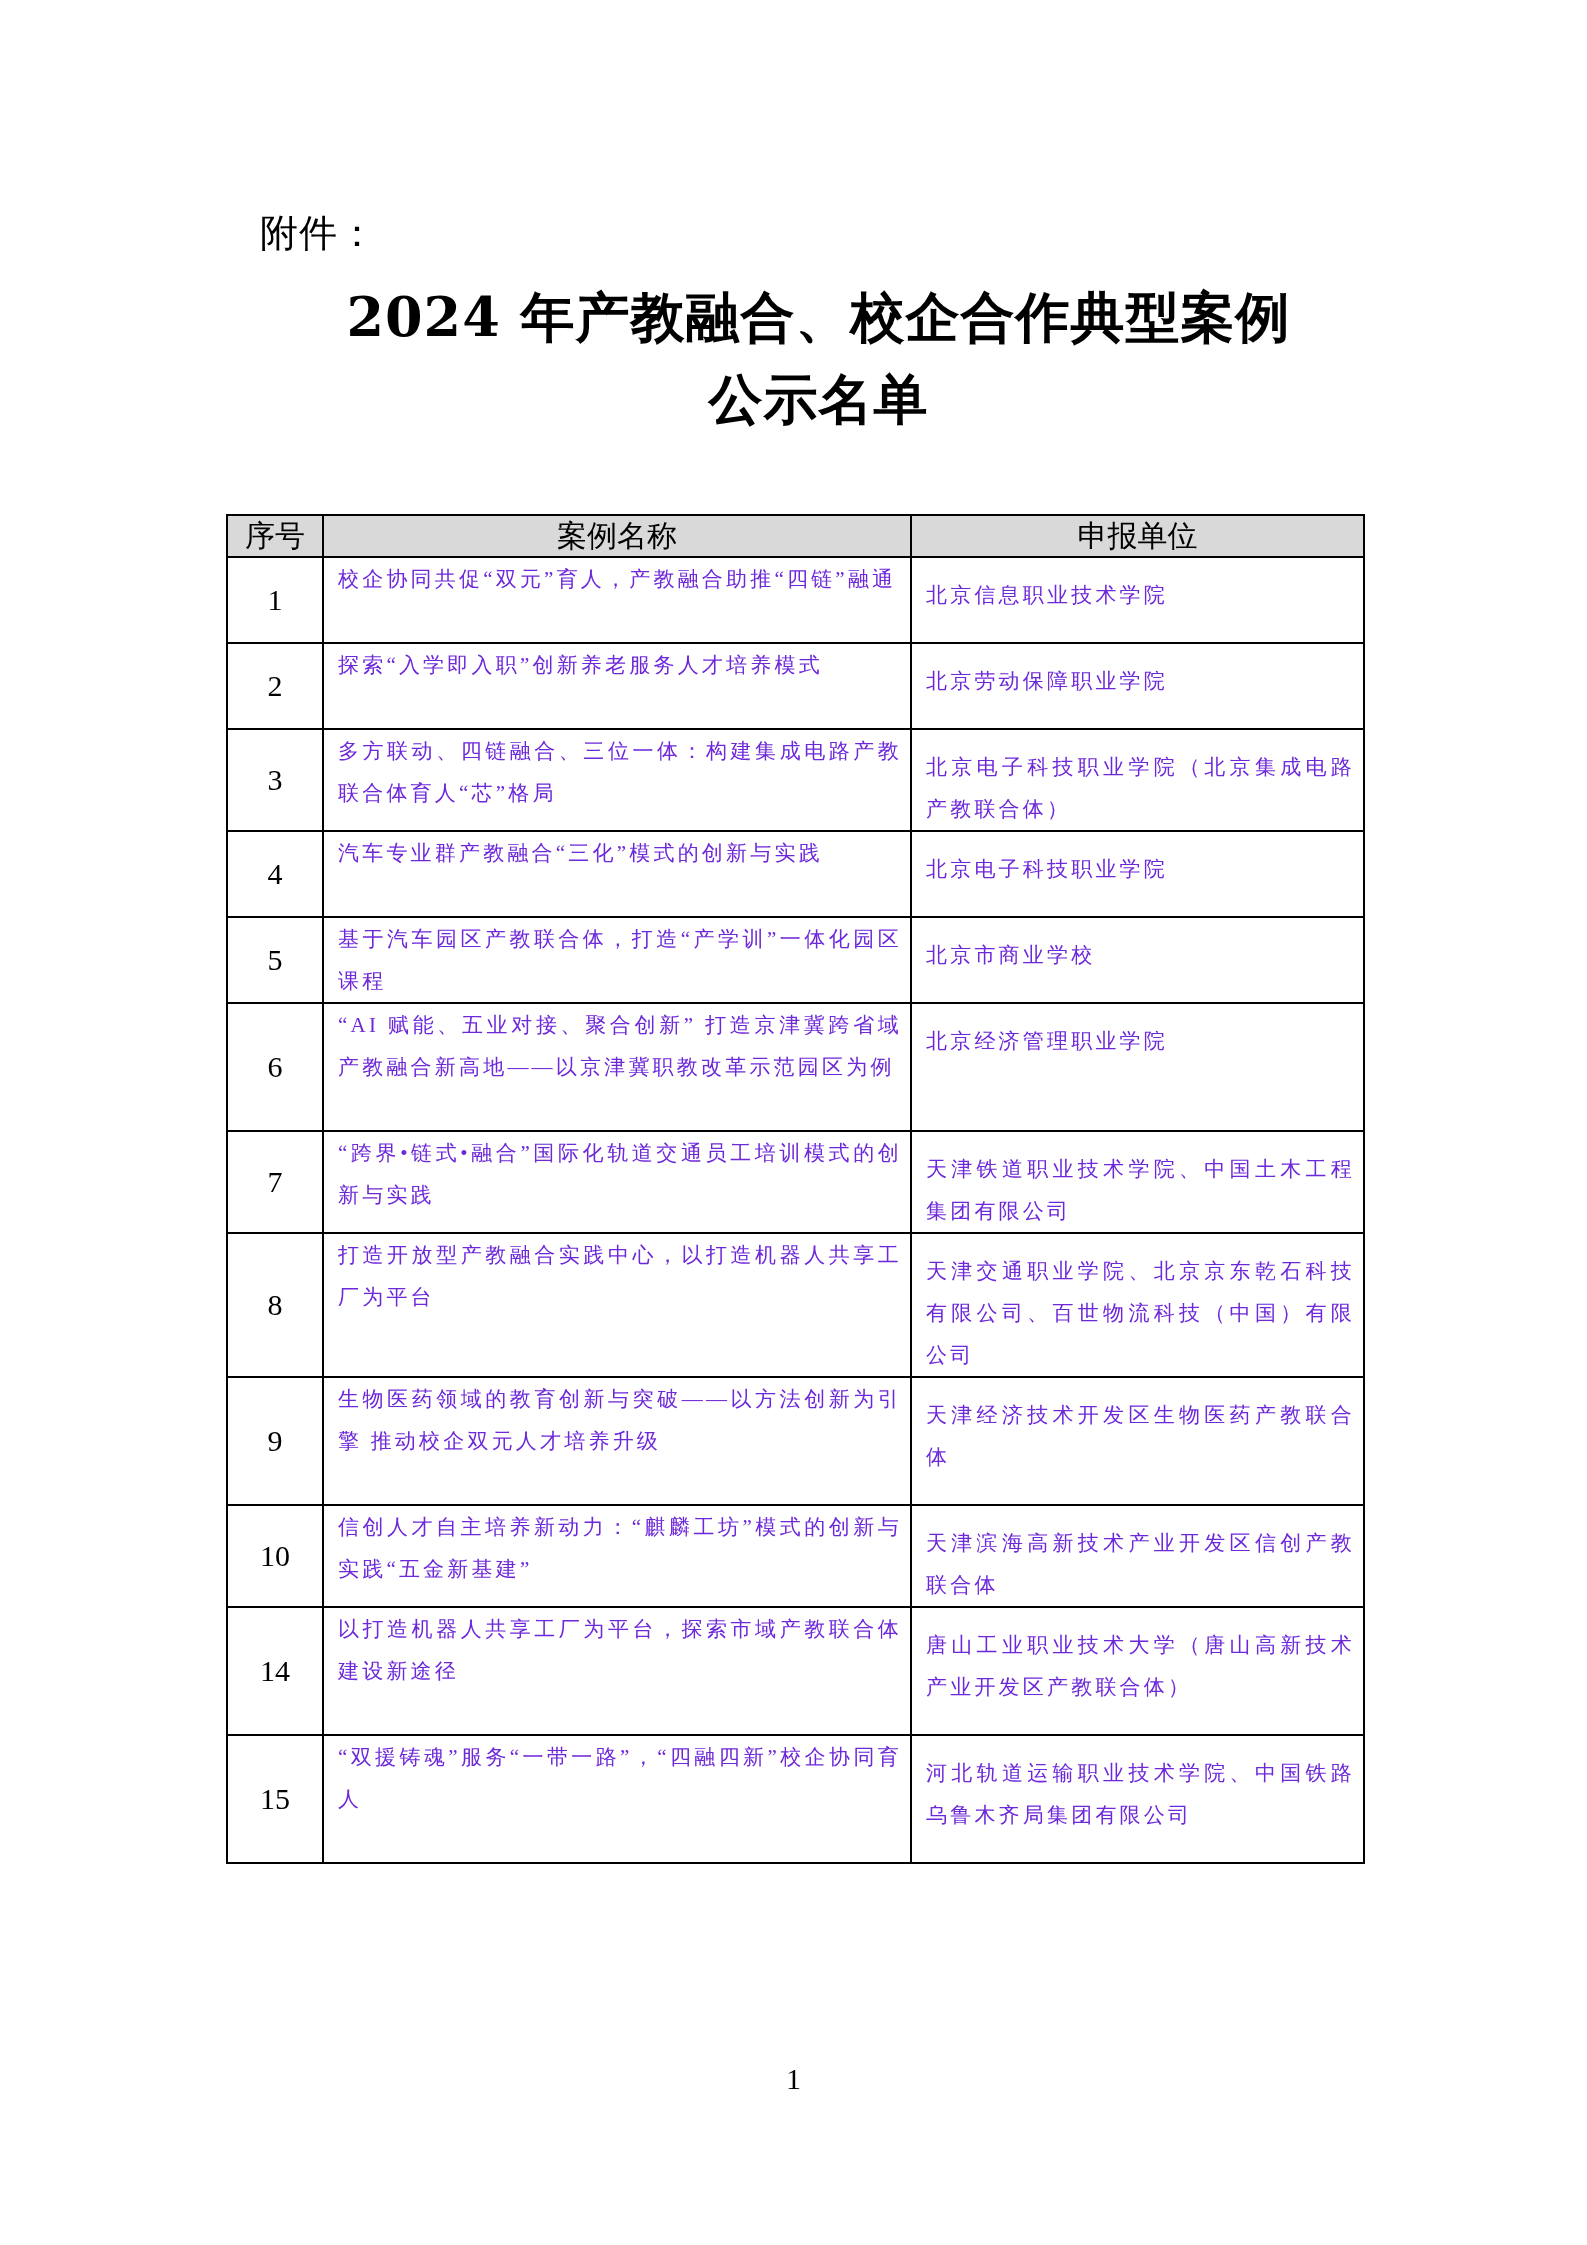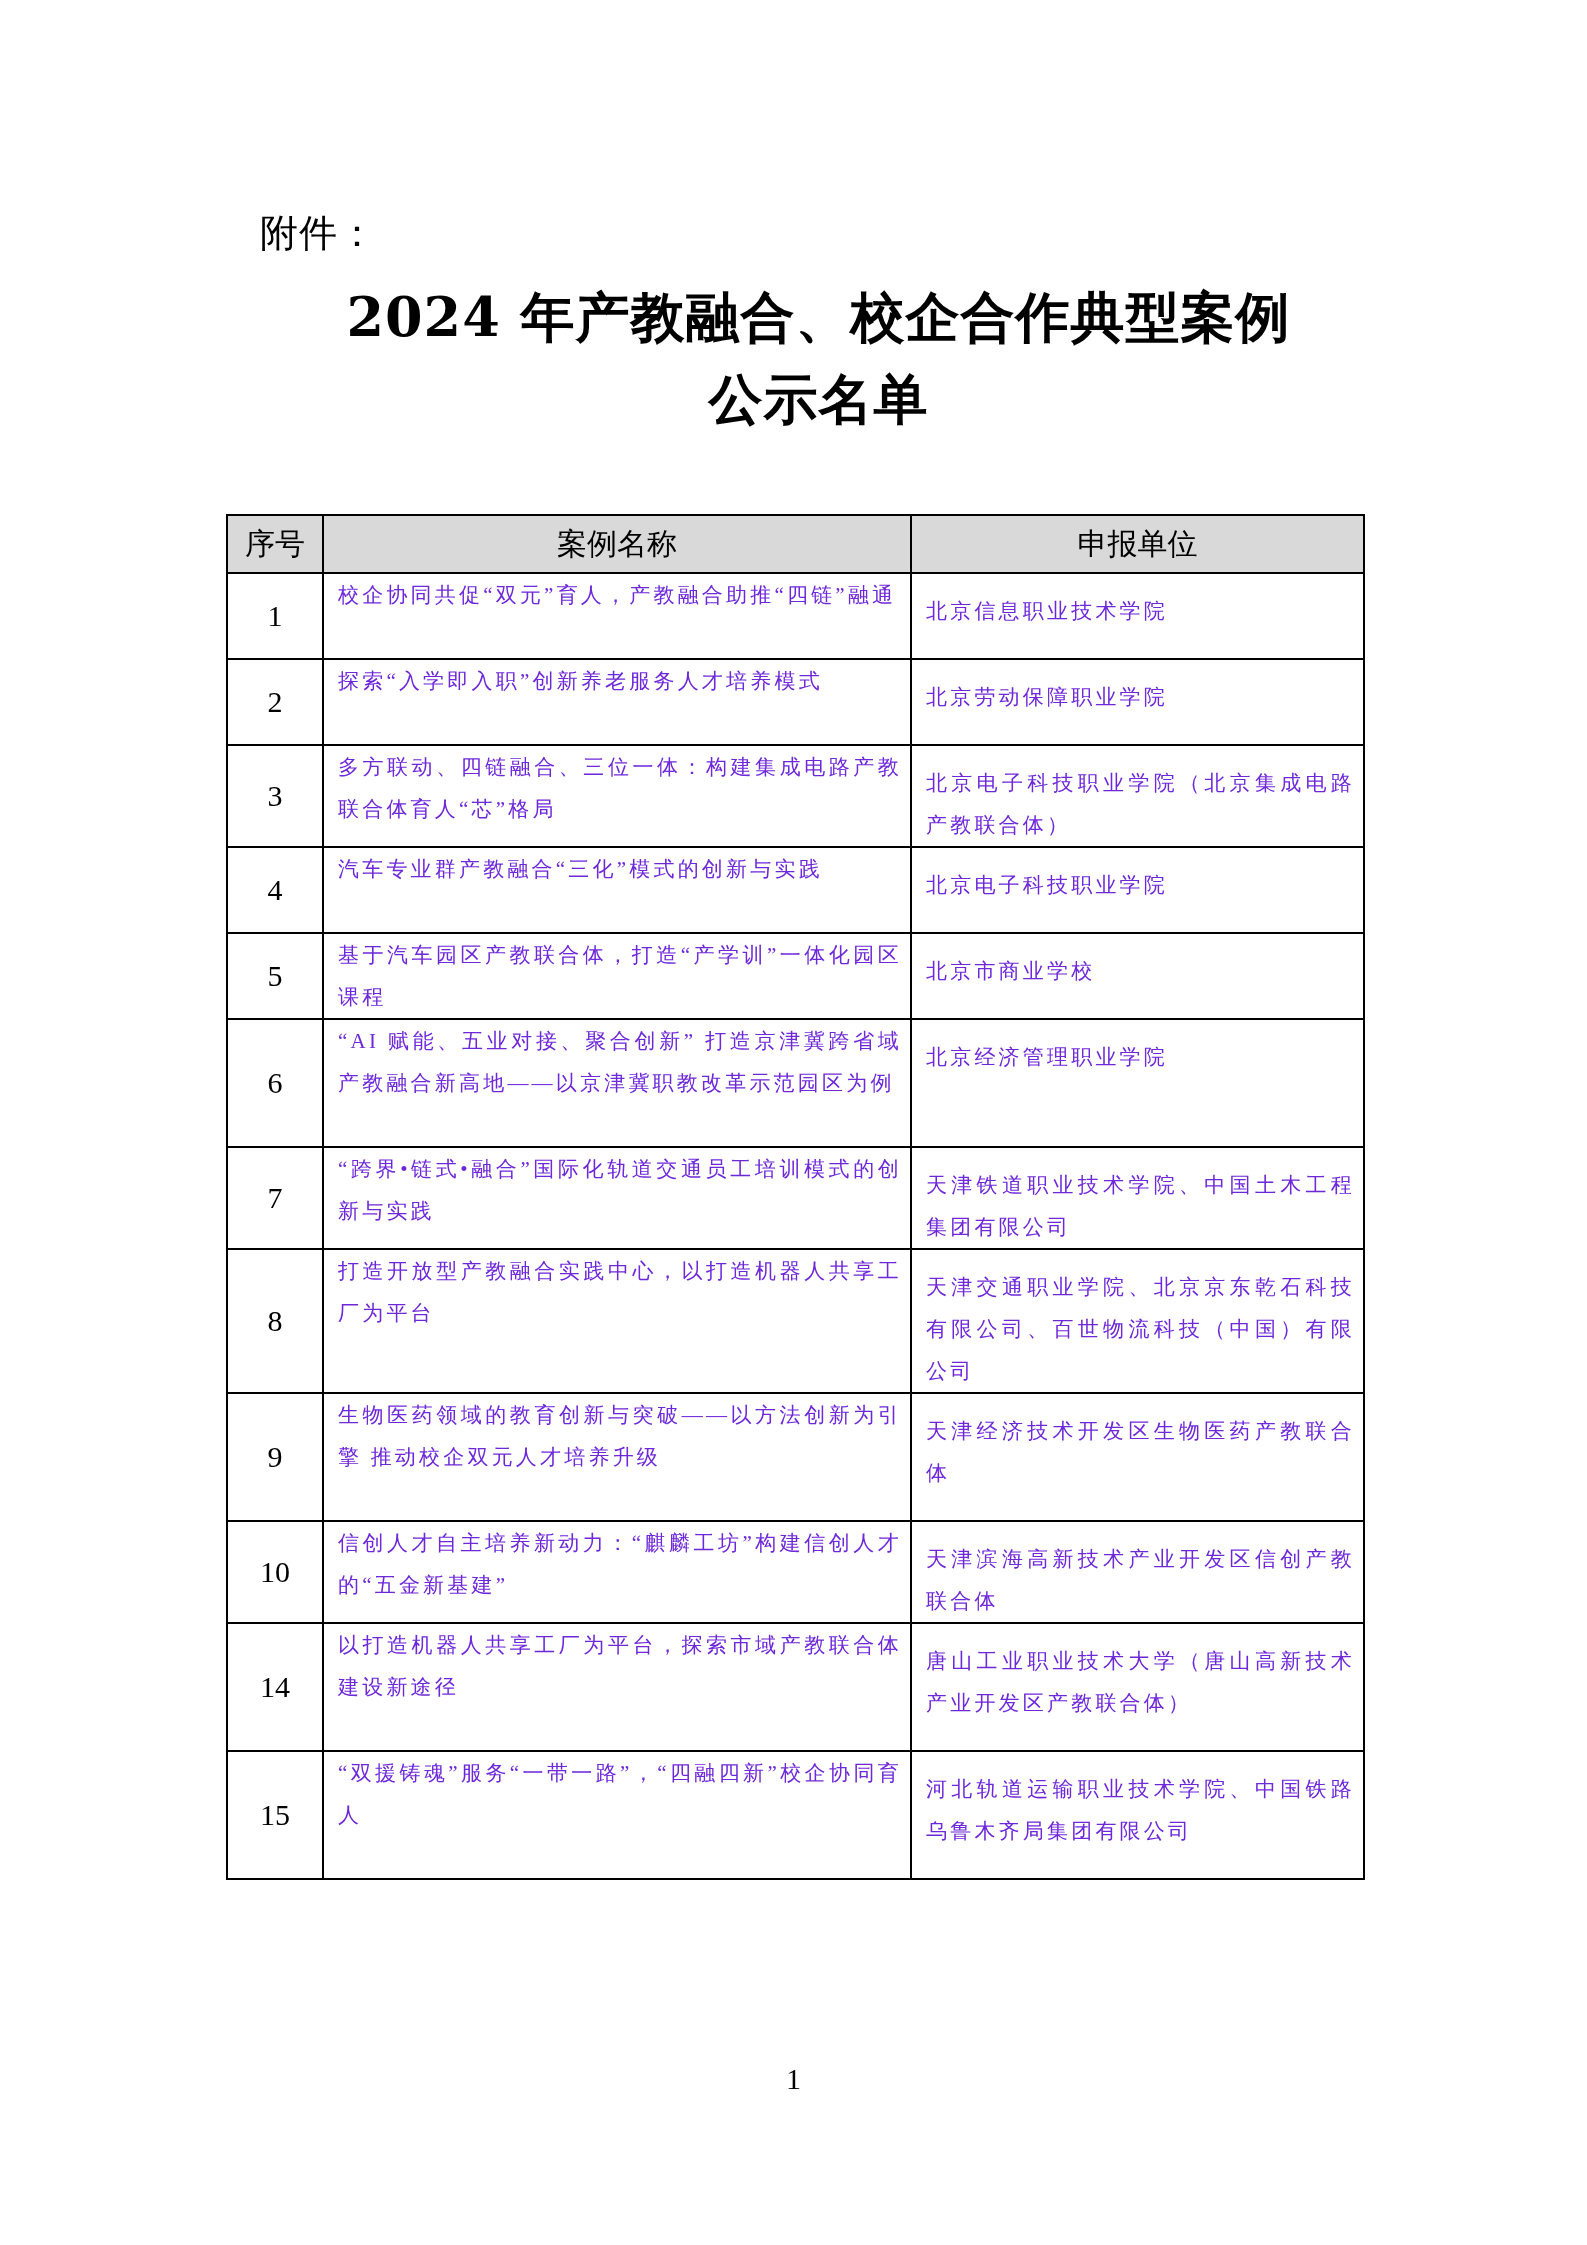--- a/index.html
+++ b/index.html
@@ -46,21 +46,21 @@
       width: 1137px;
       border-collapse: collapse;
       table-layout: fixed;
     }
     table.cases col.c-no { width: 96px; }
     table.cases col.c-name { width: 588px; }
     table.cases col.c-unit { width: 453px; }
 
     table.cases th, table.cases td {
       border: 2px solid #000;
-      padding: 8px;
+      padding: 0;
     }
     table.cases th {
       background: #d9d9d9;
       font-family: "DejaVu Sans", "Liberation Sans", sans-serif;
       font-weight: normal;
       font-size: 30px;
       height: 40px;
       line-height: 40px;
       text-align: center;
     }
@@ -160,21 +160,21 @@
       <td class="name">打造开放型产教融合实践中心，以打造机器人共享工厂为平台</td>
       <td class="unit">天津交通职业学院、北京京东乾石科技有限公司、百世物流科技（中国）有限公司</td>
     </tr>
     <tr style="height:128px">
       <td class="no">9</td>
       <td class="name">生物医药领域的教育创新与突破——以方法创新为引擎 推动校企双元人才培养升级</td>
       <td class="unit">天津经济技术开发区生物医药产教联合体</td>
     </tr>
     <tr style="height:86px">
       <td class="no">10</td>
-      <td class="name">信创人才自主培养新动力：“麒麟工坊”构建信创人才的“五金新基建”</td>
+      <td class="name">信创人才自主培养新动力：“麒麟工坊”模式的创新与实践“五金新基建”</td>
       <td class="unit">天津滨海高新技术产业开发区信创产教联合体</td>
     </tr>
     <tr style="height:128px">
       <td class="no">14</td>
       <td class="name">以打造机器人共享工厂为平台，探索市域产教联合体建设新途径</td>
       <td class="unit">唐山工业职业技术大学（唐山高新技术产业开发区产教联合体）</td>
     </tr>
     <tr style="height:128px">
       <td class="no">15</td>
       <td class="name">“双援铸魂”服务“一带一路”，“四融四新”校企协同育人</td>

